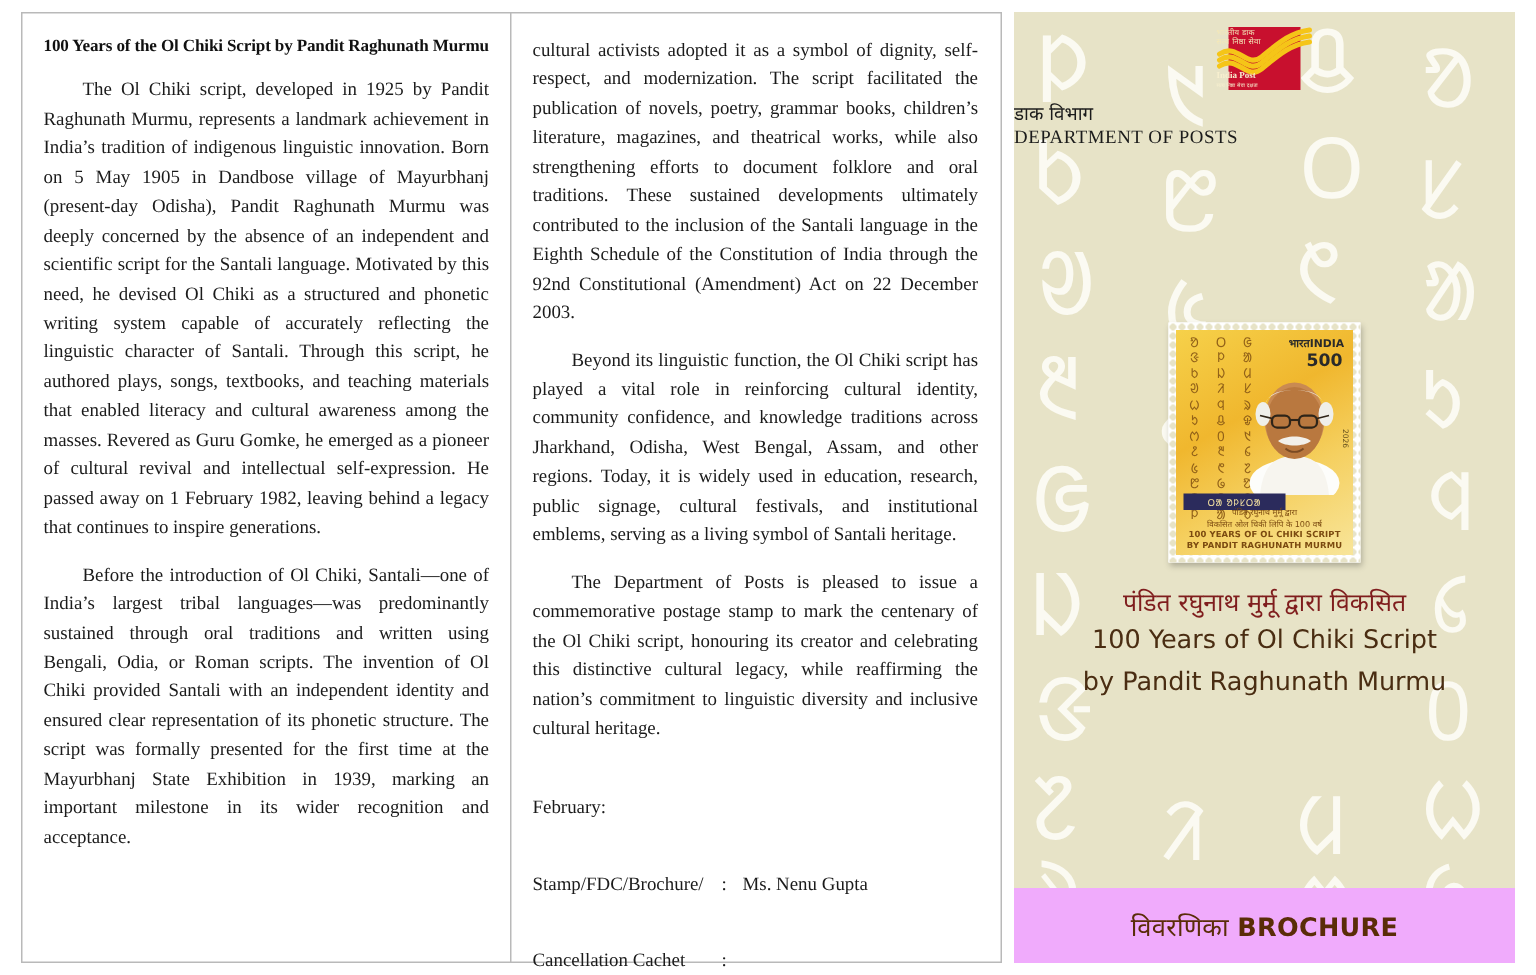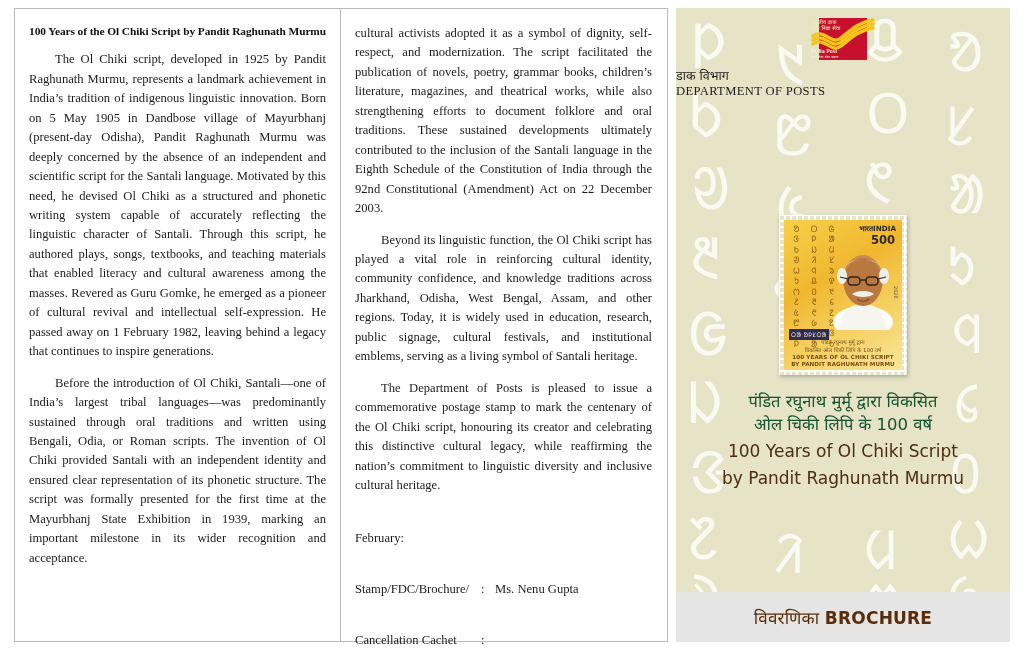--- a/index.html
+++ b/index.html
@@ -222,21 +222,21 @@
     right: 2px; top: 26px;
     width: 74px; height: 84px;
   }
   .stamp-badge {
     position: absolute;
     left: 5px; bottom: 30px;
     background: #2b2b5c;
     color: #f2e0a0;
     font-family: "DejaVu Sans", sans-serif;
     font-size: 6.4px;
-    padding: 1px 2px;
+    padding: 1px 16px;
     letter-spacing: .4px;
   }
   .stamp-caption {
     position: absolute;
     left: 0; right: 0; bottom: 1px;
     text-align: center;
     color: #7b4a10;
     line-height: 1.35;
   }
   .sc-hi1 { font-family: "DejaVu Sans", sans-serif; font-size: 5.4px; }
@@ -249,36 +249,36 @@
     position: absolute;
     left: 0; right: 0; top: 382px;
     text-align: center;
     z-index: 4;
     color: #4a2d12;
   }
   .pt-hi {
     font-family: "DejaVu Sans", sans-serif;
     font-size: 16.5px;
     line-height: 1.42;
-    color: #14532d;
+    color: #7f1d1d;
   }
   .pt-en {
     font-family: "DejaVu Sans", sans-serif;
     font-size: 17px;
     line-height: 1.5;
     color: #4a2d12;
     margin-top: 2px;
   }
 
   
   .footer {
     position: absolute;
     left: 676px; top: 592px;
     width: 334px; height: 50px;
-    background: #e5e5e5;
+    background: #f0abfc;
     display: flex;
     align-items: center;
     justify-content: center;
     z-index: 5;
   }
   .footer-text {
     font-family: "DejaVu Sans", sans-serif;
     font-size: 17px;
     color: #5a2c08;
     letter-spacing: .2px;
@@ -454,21 +454,20 @@
             <div class="sc-hi2">विकसित ओल चिकी लिपि के 100 वर्ष</div>
             <div class="sc-en1">100 YEARS OF OL CHIKI SCRIPT</div>
             <div class="sc-en2">BY PANDIT RAGHUNATH MURMU</div>
           </div>
         </div>
       </div>
     </div>
 
     <div class="panel-titles">
       <div class="pt-hi">पंडित रघुनाथ मुर्मू द्वारा विकसित</div>
-      <div class="pt-hi">ओल चिकी लिपि के 100 वर्ष</div>
       <div class="pt-en">100 Years of Ol Chiki Script</div>
       <div class="pt-en">by Pandit Raghunath Murmu</div>
     </div>
   </div>
 
   <div class="footer">
     <div class="footer-text">
       <span>विवरणिका</span>
       <b>BROCHURE</b>
     </div>

